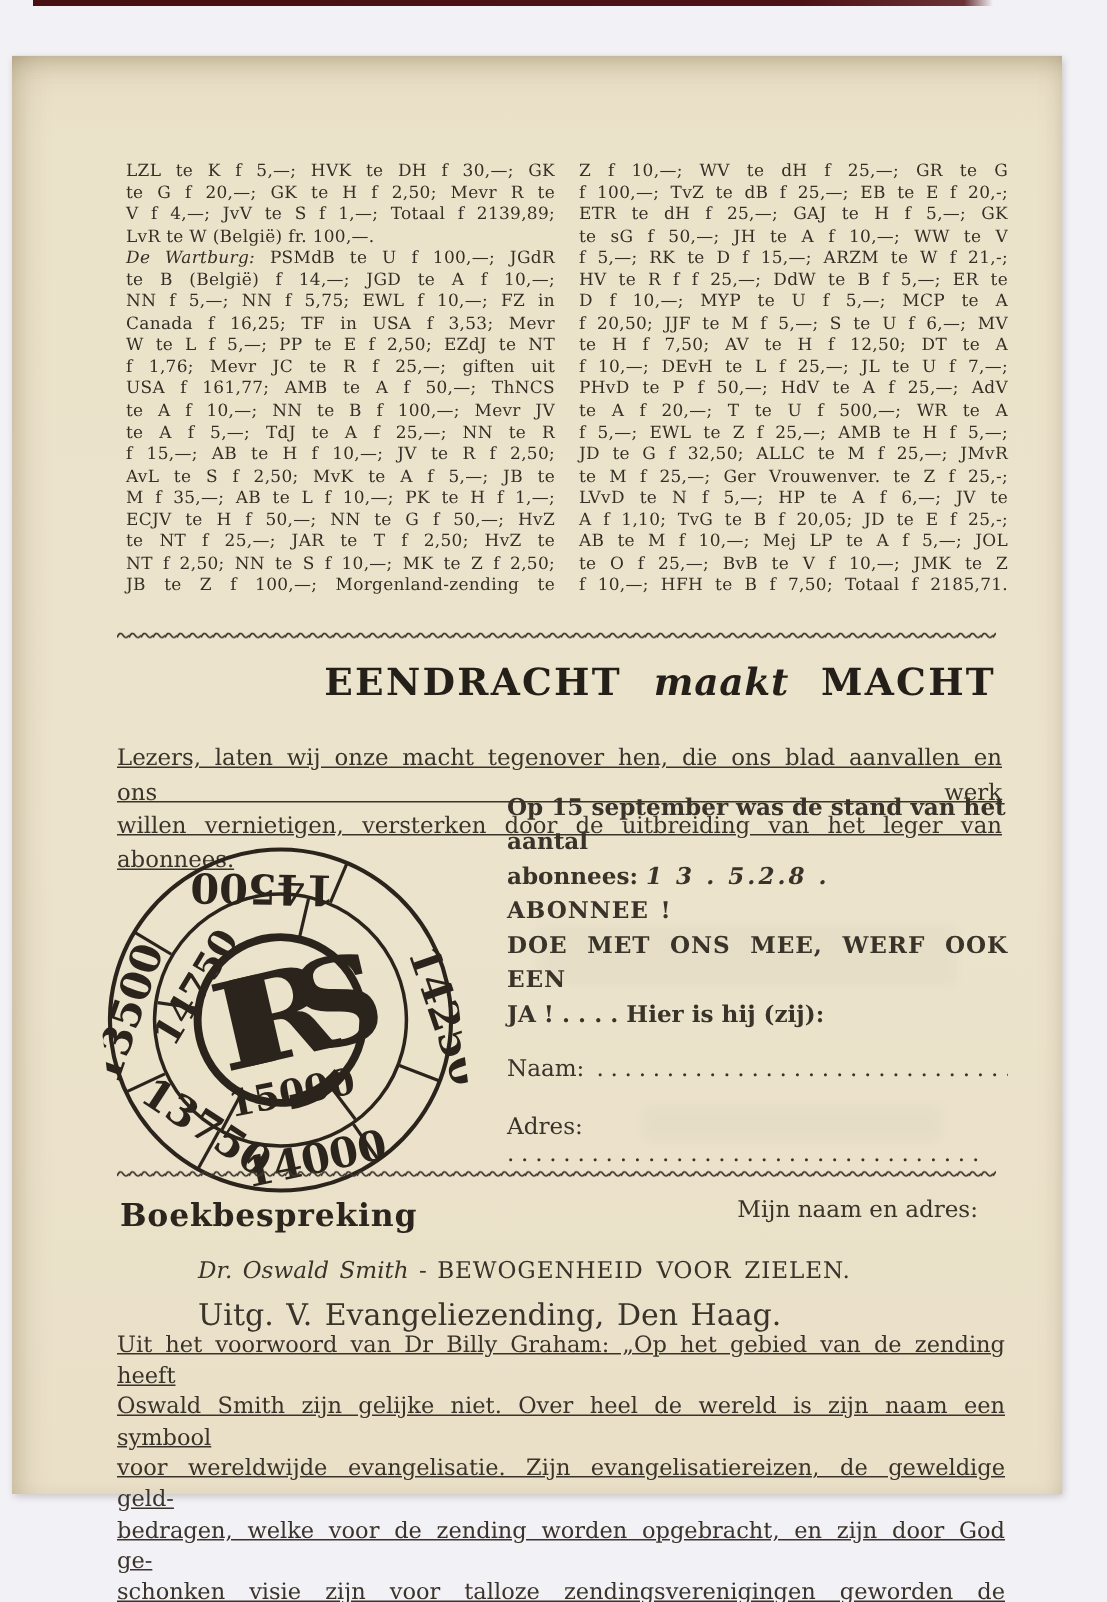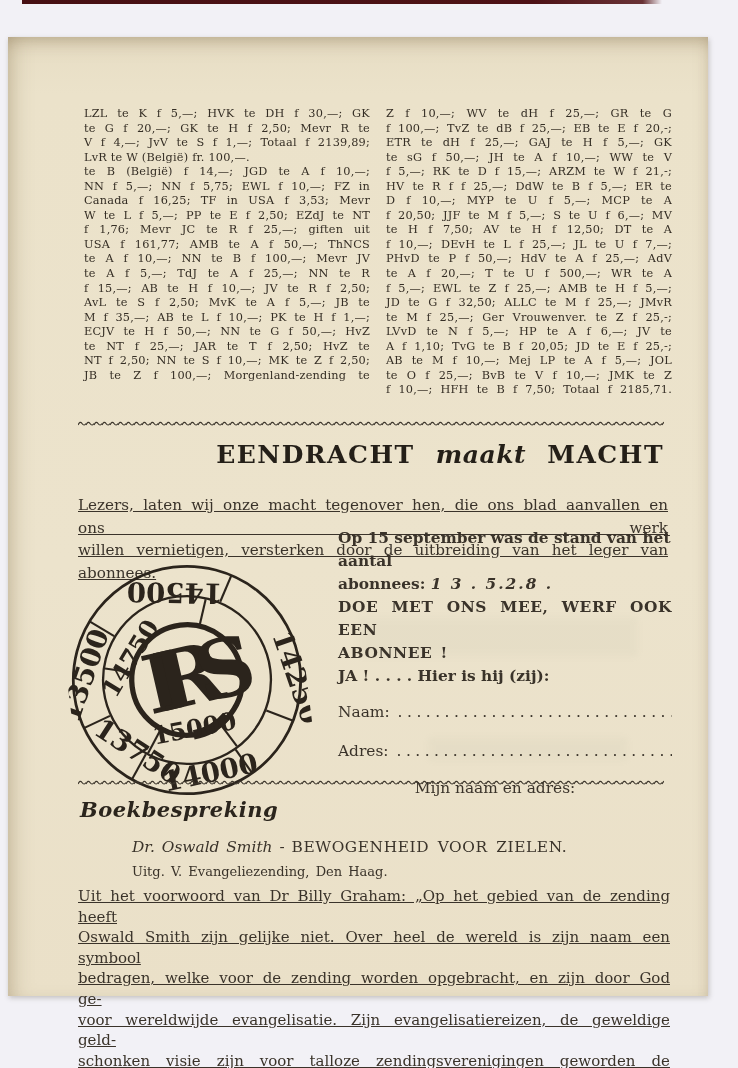--- a/index.html
+++ b/index.html
@@ -36,53 +36,54 @@
     font-size:15.2px;line-height:22.5px;color:#3a332a;word-spacing:2.5px;text-decoration:underline;}
   .intro .bline{display:block;}
 
   .appeal{position:absolute;left:330px;top:490px;width:334px;
     font-size:15.4px;color:#3a332a;}
   .appeal .bline{line-height:23px;font-weight:bold;}
   .caps{letter-spacing:.6px;word-spacing:2px;line-height:20.5px;}
   .count{letter-spacing:2px;text-align:right;}
   .ja{line-height:20.5px;}
   .formrow{display:flex;margin-top:15px;align-items:baseline;}
-  .formrow.adres{margin-top:21px;}
+  .formrow.adres{margin-top:21px;flex-direction:column;}
   .flabel{flex:0 0 auto;margin-right:8px;}
   .dots{flex:1 1 auto;overflow:hidden;white-space:nowrap;letter-spacing:4.5px;color:#3b342b;}
-  .mijn{margin-top:19px;text-align:center;padding-right:20px;}
+  .mijn{margin-top:19px;text-align:right;padding-right:20px;}
 
   .stamp{position:absolute;left:60px;top:524px;width:238px;height:238px;transform:rotate(-7deg);}
   .stamp text{font-family:"DejaVu Serif","Liberation Serif",serif;font-weight:bold;fill:#2b241c;}
 
-  .review-h{position:absolute;left:72px;top:760px;margin:0;font-size:21px;font-style:italic;
+  .review-h{position:absolute;left:72px;top:760px;margin:0;font-size:21px;
     font-weight:bold;color:#2b251d;letter-spacing:.5px;}
   .bookline{position:absolute;left:124px;top:801px;font-size:15.4px;color:#3a332a;word-spacing:2px;}
   .bookline .title{letter-spacing:.6px;word-spacing:3px;}
-  .publine{position:absolute;left:124px;top:827px;font-size:13px;color:#3a332a;word-spacing:2px;}
+  .publine{position:absolute;left:124px;top:827px;font-size:20px;color:#3a332a;word-spacing:2px;}
 
   .bodypara{position:absolute;left:70px;top:849px;width:592px;
     font-size:15px;line-height:20.6px;color:#3a332a;word-spacing:3.5px;}
   .bodypara .para .bodyline{text-align:justify;text-align-last:justify;text-decoration:underline;}
   .bodypara .para .bodyline:last-child{text-align-last:left;}
 </style>
 </head>
 <body>
 
 <div id="canvas">
   <div class="top-strip"></div>
 
   <div class="paper">
     <div class="ghost" style="left:350px;top:580px;width:280px;height:40px;"></div>
     <div class="ghost" style="left:420px;top:700px;width:200px;height:24px;"></div>
 
     <section class="donations">
       <div class="don-col">
         <div class="dlines"><div class="don-line jl">LZL te K f 5,—; HVK te DH f 30,—; GK</div><div class="don-line jl">te G f 20,—; GK te H f 2,50; Mevr R te</div><div class="don-line jl">V f 4,—; JvV te S f 1,—; Totaal f 2139,89;</div></div>
         <div class="don-line ll">LvR te W (België) fr. 100,—.</div>
+        <div class="don-line jl"><i>De Wartburg:</i><span> PSMdB te U f 100,—; JGdR</span></div>
         <div class="dlines"><div class="don-line jl">te B (België) f 14,—; JGD te A f 10,—;</div><div class="don-line jl">NN f 5,—; NN f 5,75; EWL f 10,—; FZ in</div><div class="don-line jl">Canada f 16,25; TF in USA f 3,53; Mevr</div><div class="don-line jl">W te L f 5,—; PP te E f 2,50; EZdJ te NT</div><div class="don-line jl">f 1,76; Mevr JC te R f 25,—; giften uit</div><div class="don-line jl">USA f 161,77; AMB te A f 50,—; ThNCS</div><div class="don-line jl">te A f 10,—; NN te B f 100,—; Mevr JV</div><div class="don-line jl">te A f 5,—; TdJ te A f 25,—; NN te R</div><div class="don-line jl">f 15,—; AB te H f 10,—; JV te R f 2,50;</div><div class="don-line jl">AvL te S f 2,50; MvK te A f 5,—; JB te</div><div class="don-line jl">M f 35,—; AB te L f 10,—; PK te H f 1,—;</div><div class="don-line jl">ECJV te H f 50,—; NN te G f 50,—; HvZ</div><div class="don-line jl">te NT f 25,—; JAR te T f 2,50; HvZ te</div><div class="don-line jl">NT f 2,50; NN te S f 10,—; MK te Z f 2,50;</div><div class="don-line jl">JB te Z f 100,—; Morgenland-zending te</div></div>
       </div>
       <div class="don-col">
         <div class="dlines"><div class="don-line jl">Z f 10,—; WV te dH f 25,—; GR te G</div><div class="don-line jl">f 100,—; TvZ te dB f 25,—; EB te E f 20,-;</div><div class="don-line jl">ETR te dH f 25,—; GAJ te H f 5,—; GK</div><div class="don-line jl">te sG f 50,—; JH te A f 10,—; WW te V</div><div class="don-line jl">f 5,—; RK te D f 15,—; ARZM te W f 21,-;</div><div class="don-line jl">HV te R f f 25,—; DdW te B f 5,—; ER te</div><div class="don-line jl">D f 10,—; MYP te U f 5,—; MCP te A</div><div class="don-line jl">f 20,50; JJF te M f 5,—; S te U f 6,—; MV</div><div class="don-line jl">te H f 7,50; AV te H f 12,50; DT te A</div><div class="don-line jl">f 10,—; DEvH te L f 25,—; JL te U f 7,—;</div><div class="don-line jl">PHvD te P f 50,—; HdV te A f 25,—; AdV</div><div class="don-line jl">te A f 20,—; T te U f 500,—; WR te A</div><div class="don-line jl">f 5,—; EWL te Z f 25,—; AMB te H f 5,—;</div><div class="don-line jl">JD te G f 32,50; ALLC te M f 25,—; JMvR</div><div class="don-line jl">te M f 25,—; Ger Vrouwenver. te Z f 25,-;</div><div class="don-line jl">LVvD te N f 5,—; HP te A f 6,—; JV te</div><div class="don-line jl">A f 1,10; TvG te B f 20,05; JD te E f 25,-;</div><div class="don-line jl">AB te M f 10,—; Mej LP te A f 5,—; JOL</div><div class="don-line jl">te O f 25,—; BvB te V f 10,—; JMK te Z</div><div class="don-line jl">f 10,—; HFH te B f 7,50; Totaal f 2185,71.</div></div>
       </div>
     </section>
 
     <svg class="divider d1" viewBox="0 0 586 7" preserveAspectRatio="none">
       <defs>
         <pattern id="wave1" width="8" height="7" patternUnits="userSpaceOnUse">
@@ -95,22 +96,22 @@
     <h1 class="eendracht"><span>EENDRACHT</span> <i>maakt</i> <span>MACHT</span></h1>
 
     <p class="intro">
       <span class="bline jl">Lezers, laten wij onze macht tegenover hen, die ons blad aanvallen en ons werk</span>
       <span class="bline jl">willen vernietigen, versterken door de uitbreiding van het leger van abonnees.</span>
     </p>
 
     <div class="appeal">
       <div class="bline">Op 15 september was de stand van het aantal</div>
       <div class="bline"><span>abonnees: </span><i class="count">1 3 . 5.2.8 .</i></div>
+      <div class="bline caps">ABONNEE !</div>
       <div class="bline caps jl">DOE MET ONS MEE, WERF OOK EEN</div>
-      <div class="bline caps">ABONNEE !</div>
       <div class="bline ja">JA ! . . . . Hier is hij (zij):</div>
       <div class="formrow">
         <span class="flabel">Naam:</span>
         <span class="dots">..................................</span>
       </div>
       <div class="formrow adres">
         <span class="flabel">Adres:</span>
         <span class="dots">..................................</span>
       </div>
       <div class="mijn">Mijn naam en adres:</div>
@@ -158,20 +159,20 @@
     </svg>
 
     <h2 class="review-h">Boekbespreking</h2>
     <div class="bookline"><i>Dr. Oswald Smith</i><span> - </span><span class="title">BEWOGENHEID VOOR ZIELEN.</span></div>
     <div class="publine">Uitg. V. Evangeliezending, Den Haag.</div>
 
     <div class="bodypara">
       <div class="para">
           <div class="bodyline">Uit het voorwoord van Dr Billy Graham: „Op het gebied van de zending heeft</div>
           <div class="bodyline">Oswald Smith zijn gelijke niet. Over heel de wereld is zijn naam een symbool</div>
+          <div class="bodyline">voor wereldwijde evangelisatie. Zijn evangelisatiereizen, de geweldige geld-</div>
           <div class="bodyline">bedragen, welke voor de zending worden opgebracht, en zijn door God ge-</div>
-          <div class="bodyline">voor wereldwijde evangelisatie. Zijn evangelisatiereizen, de geweldige geld-</div>
           <div class="bodyline">schonken visie zijn voor talloze zendingsverenigingen geworden de dynamiek,</div>
         </div>
 
     </div>
   </div>
 </div>
 
 </body></html>

